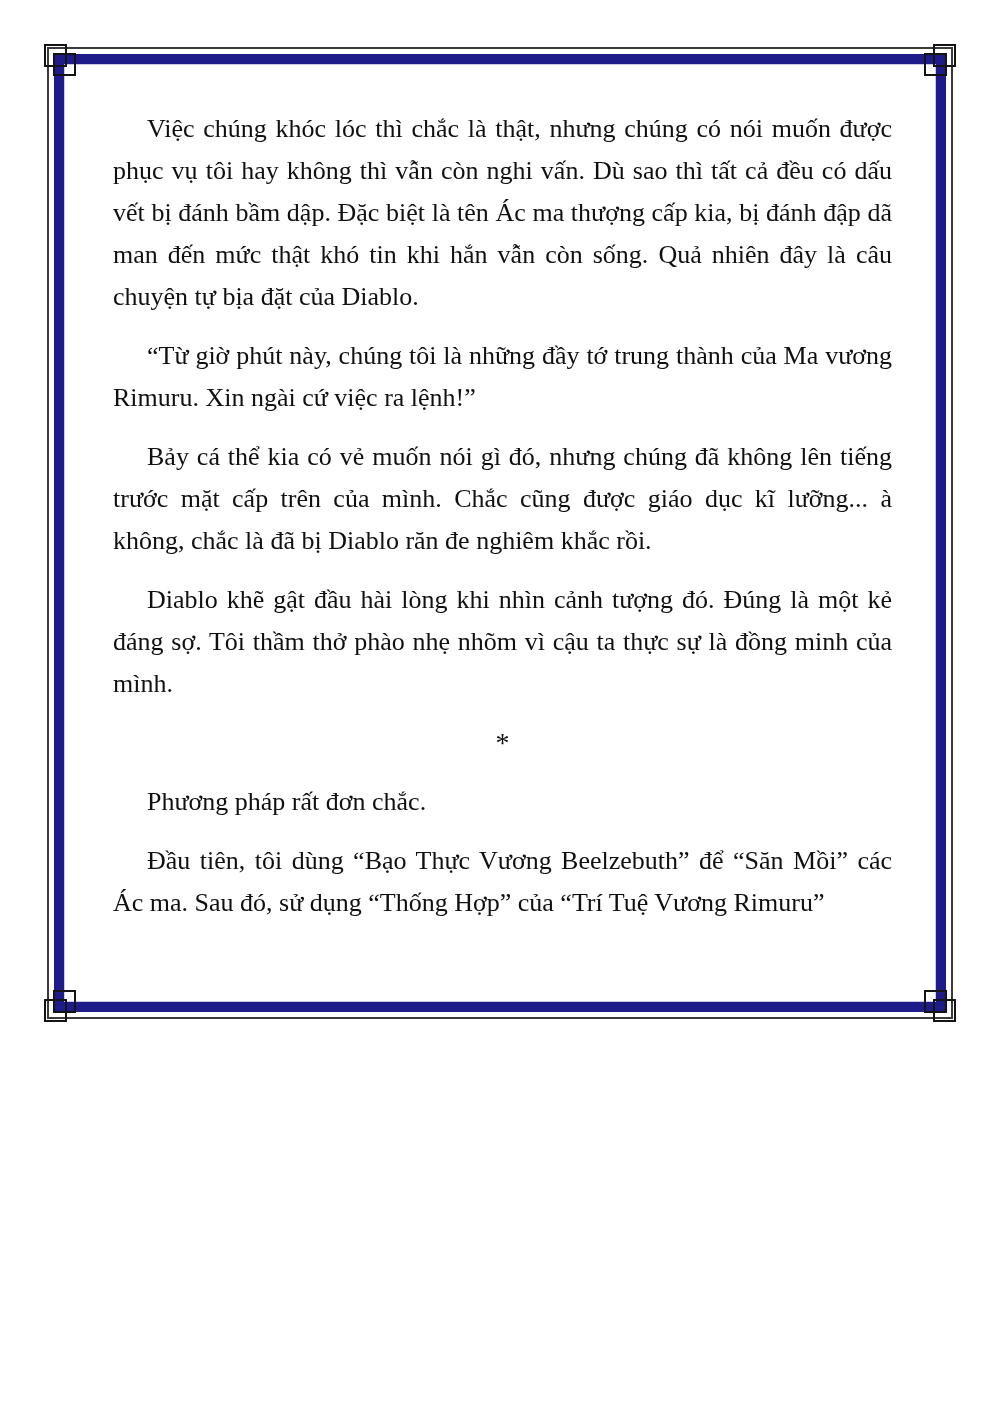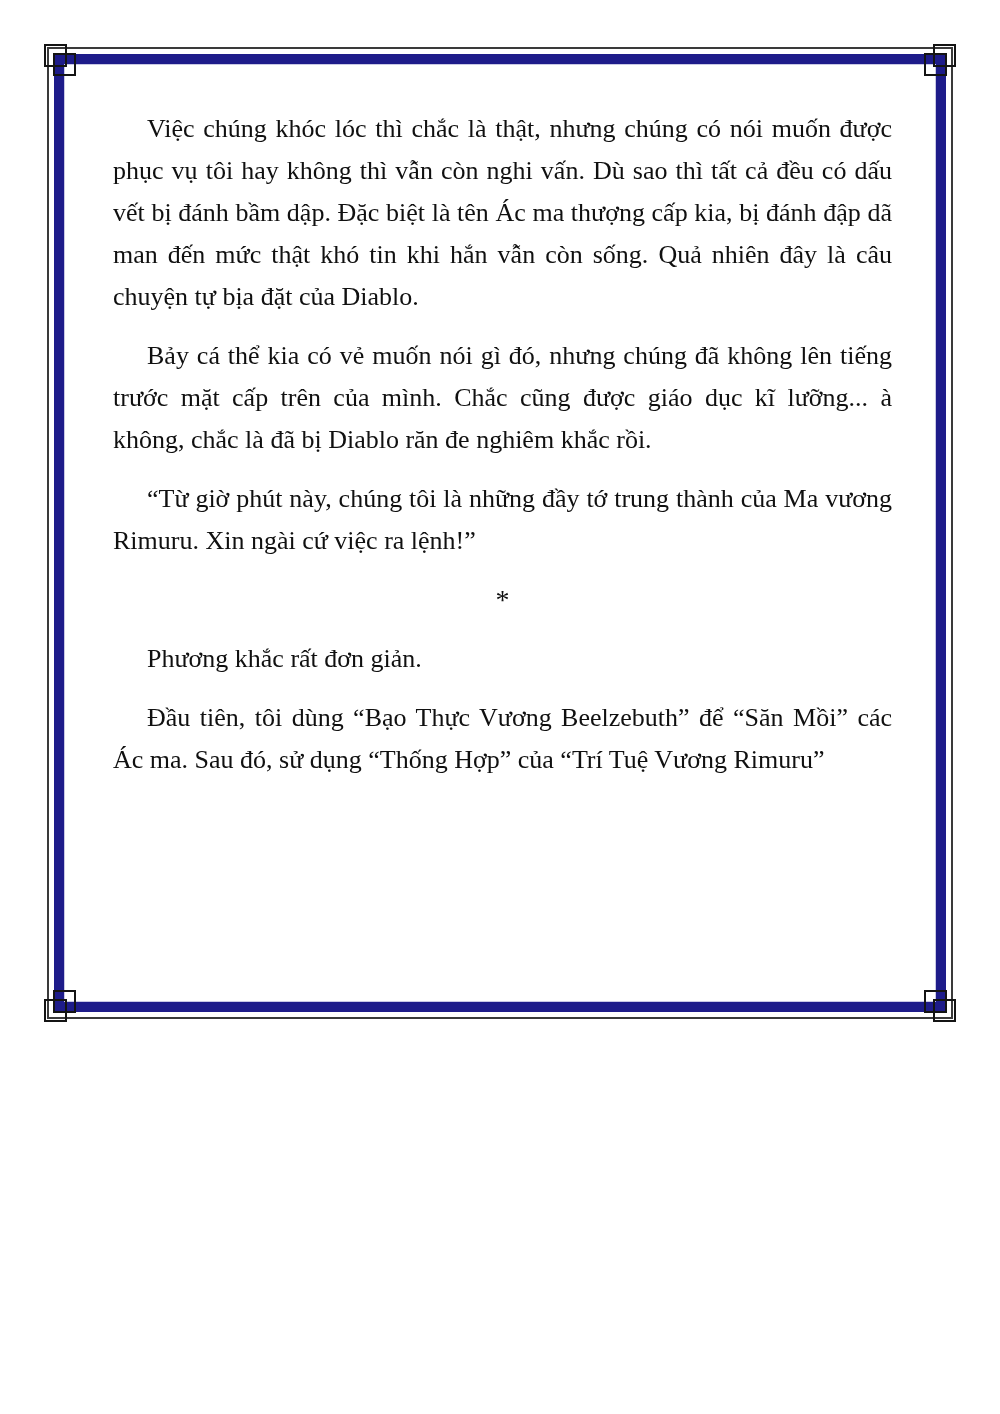--- a/index.html
+++ b/index.html
@@ -100,22 +100,23 @@
   <div class="orn tl-b"></div>
   <div class="orn tr-a"></div>
   <div class="orn tr-b"></div>
   <div class="orn bl-a"></div>
   <div class="orn bl-b"></div>
   <div class="orn br-a"></div>
   <div class="orn br-b"></div>
 
   <div class="content">
     <p>Việc chúng khóc lóc thì chắc là thật, nhưng chúng có nói muốn được phục vụ tôi hay không thì vẫn còn nghi vấn. Dù sao thì tất cả đều có dấu vết bị đánh bầm dập. Đặc biệt là tên Ác ma thượng cấp kia, bị đánh đập dã man đến mức thật khó tin khi hắn vẫn còn sống. Quả nhiên đây là câu chuyện tự bịa đặt của Diablo.</p>
+    <p>“Từ giờ phút này, chúng tôi là những đầy tớ trung thành của Ma vương Rimuru. Xin ngài cứ việc ra lệnh!”</p>
     <p>Bảy cá thể kia có vẻ muốn nói gì đó, nhưng chúng đã không lên tiếng trước mặt cấp trên của mình. Chắc cũng được giáo dục kĩ lưỡng... à không, chắc là đã bị Diablo răn đe nghiêm khắc rồi.</p>
-    <p>“Từ giờ phút này, chúng tôi là những đầy tớ trung thành của Ma vương Rimuru. Xin ngài cứ việc ra lệnh!”</p>
+    <p>Diablo khẽ gật đầu hài lòng khi nhìn cảnh tượng đó. Đúng là một kẻ đáng sợ. Tôi thầm thở phào nhẹ nhõm vì cậu ta thực sự là đồng minh của mình.</p>
     <div class="separator">*</div>
-    <p>Phương khắc rất đơn giản.</p>
+    <p>Phương pháp rất đơn chắc.</p>
     <p>Đầu tiên, tôi dùng “Bạo Thực Vương Beelzebuth” để “Săn Mồi” các Ác ma. Sau đó, sử dụng “Thống Hợp” của “Trí Tuệ Vương Rimuru”</p>
   </div>
 
   <div class="page-number">14</div>
 
 </div>
 
 </body></html>

